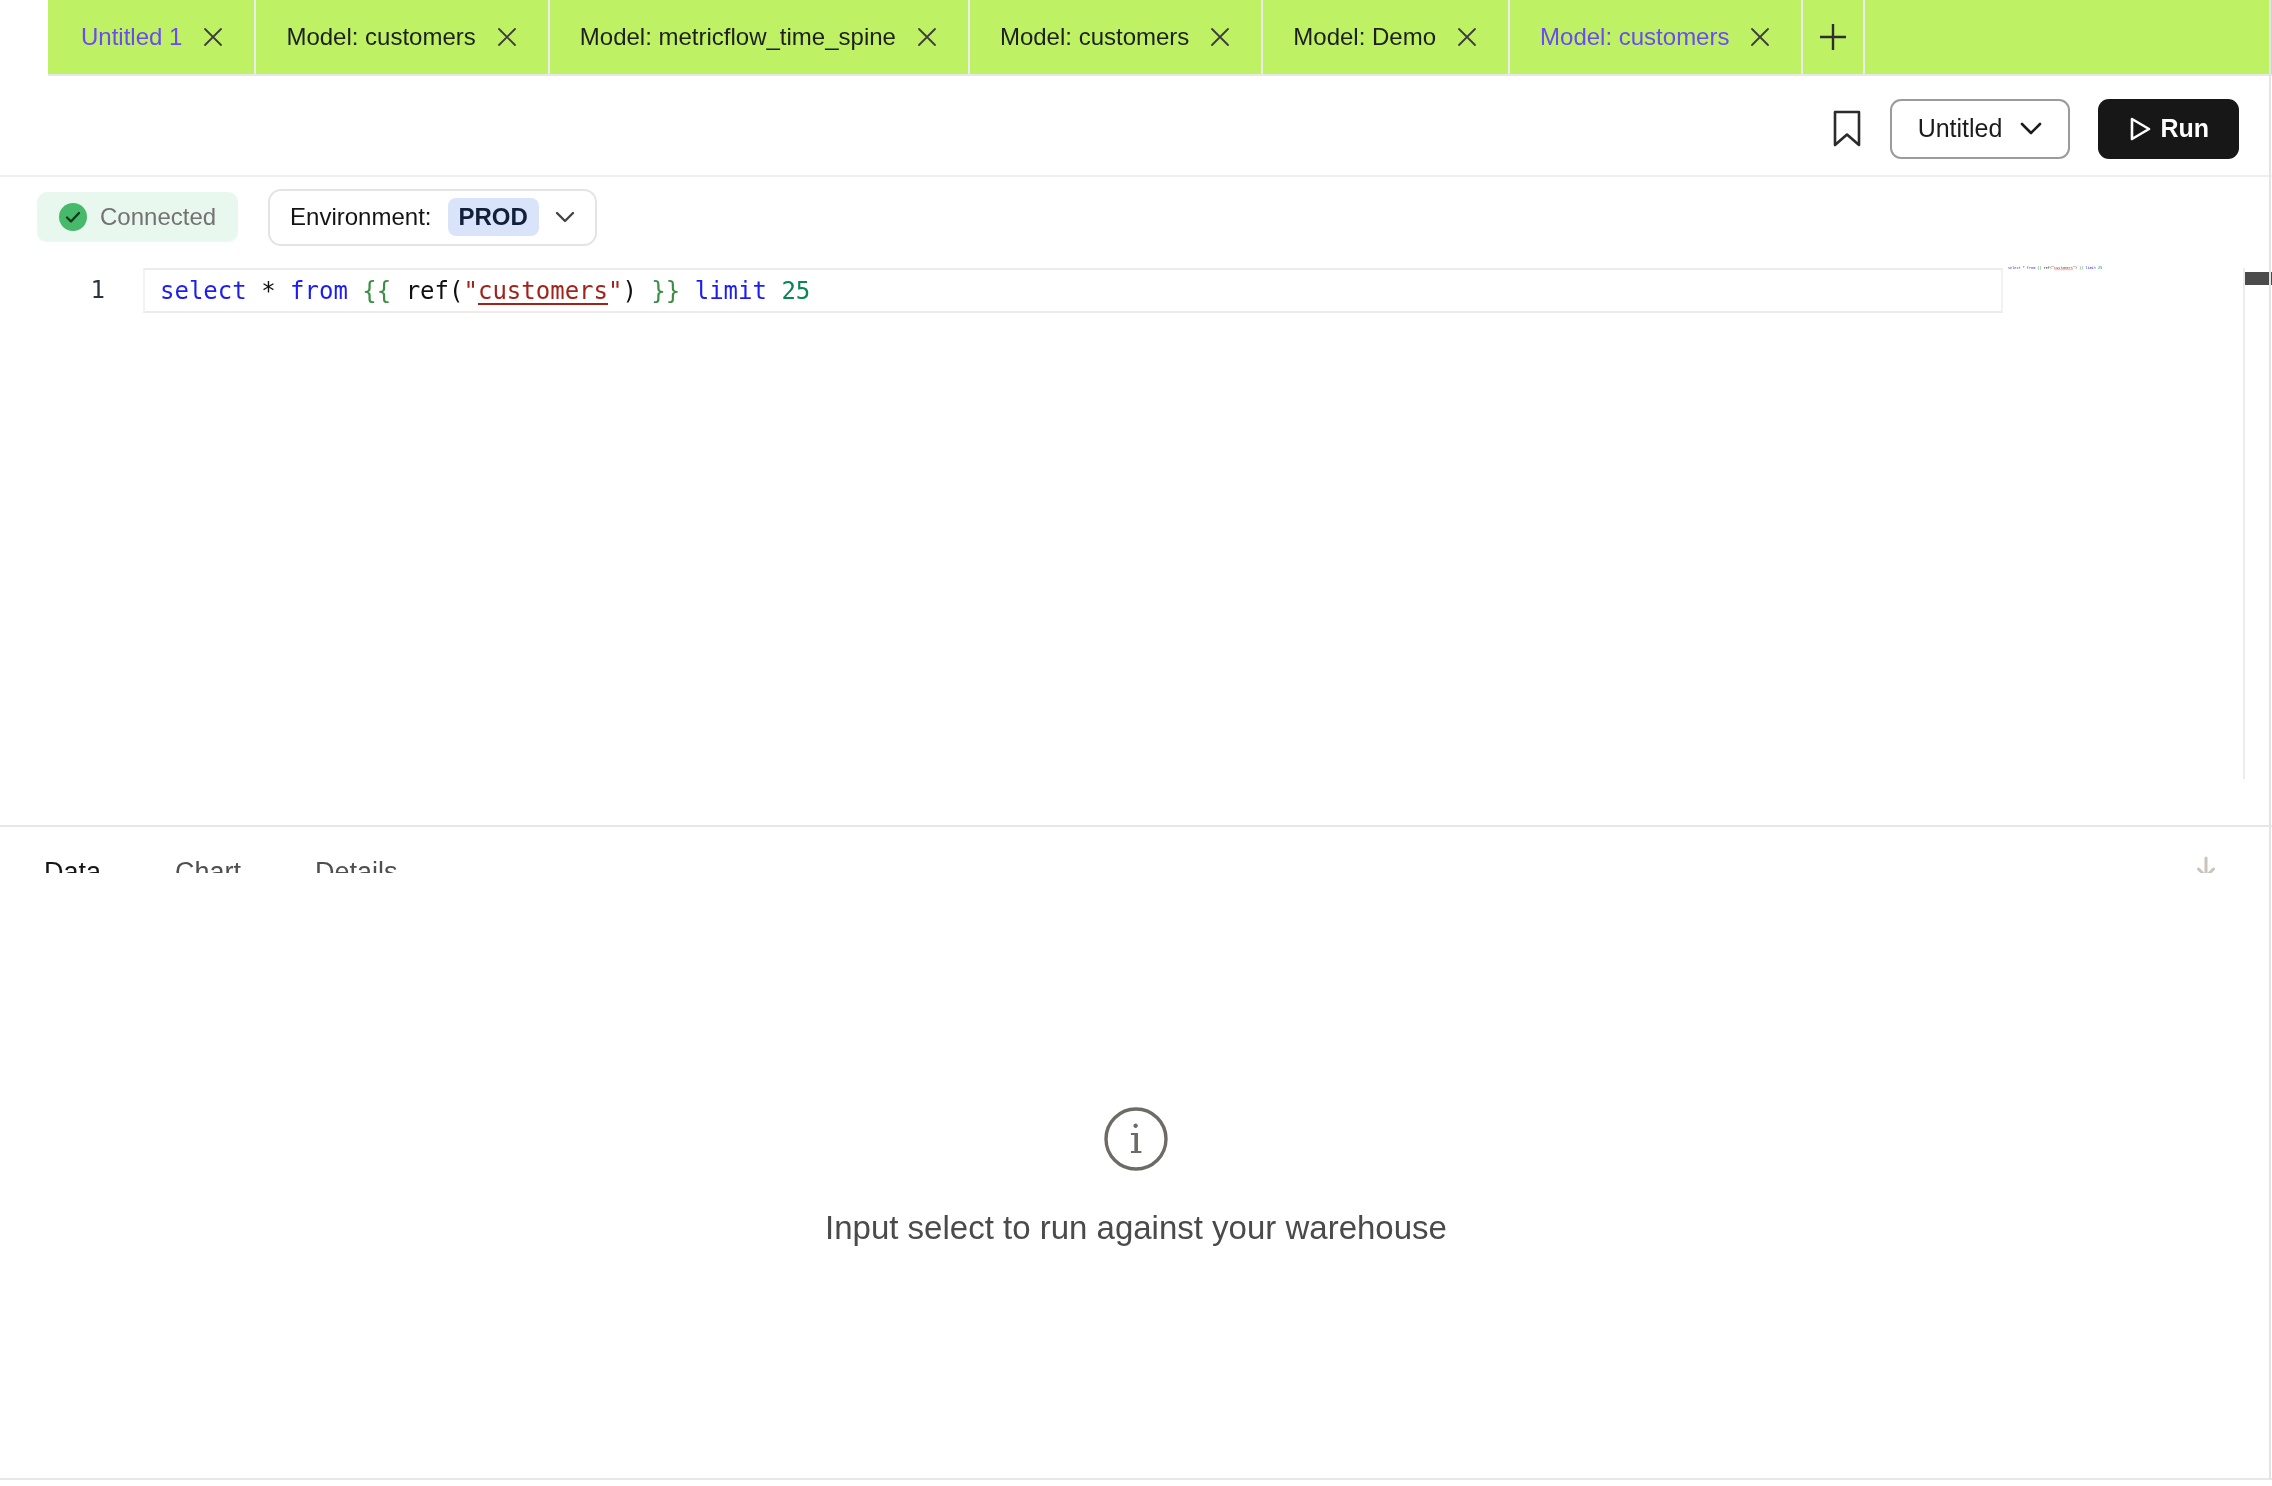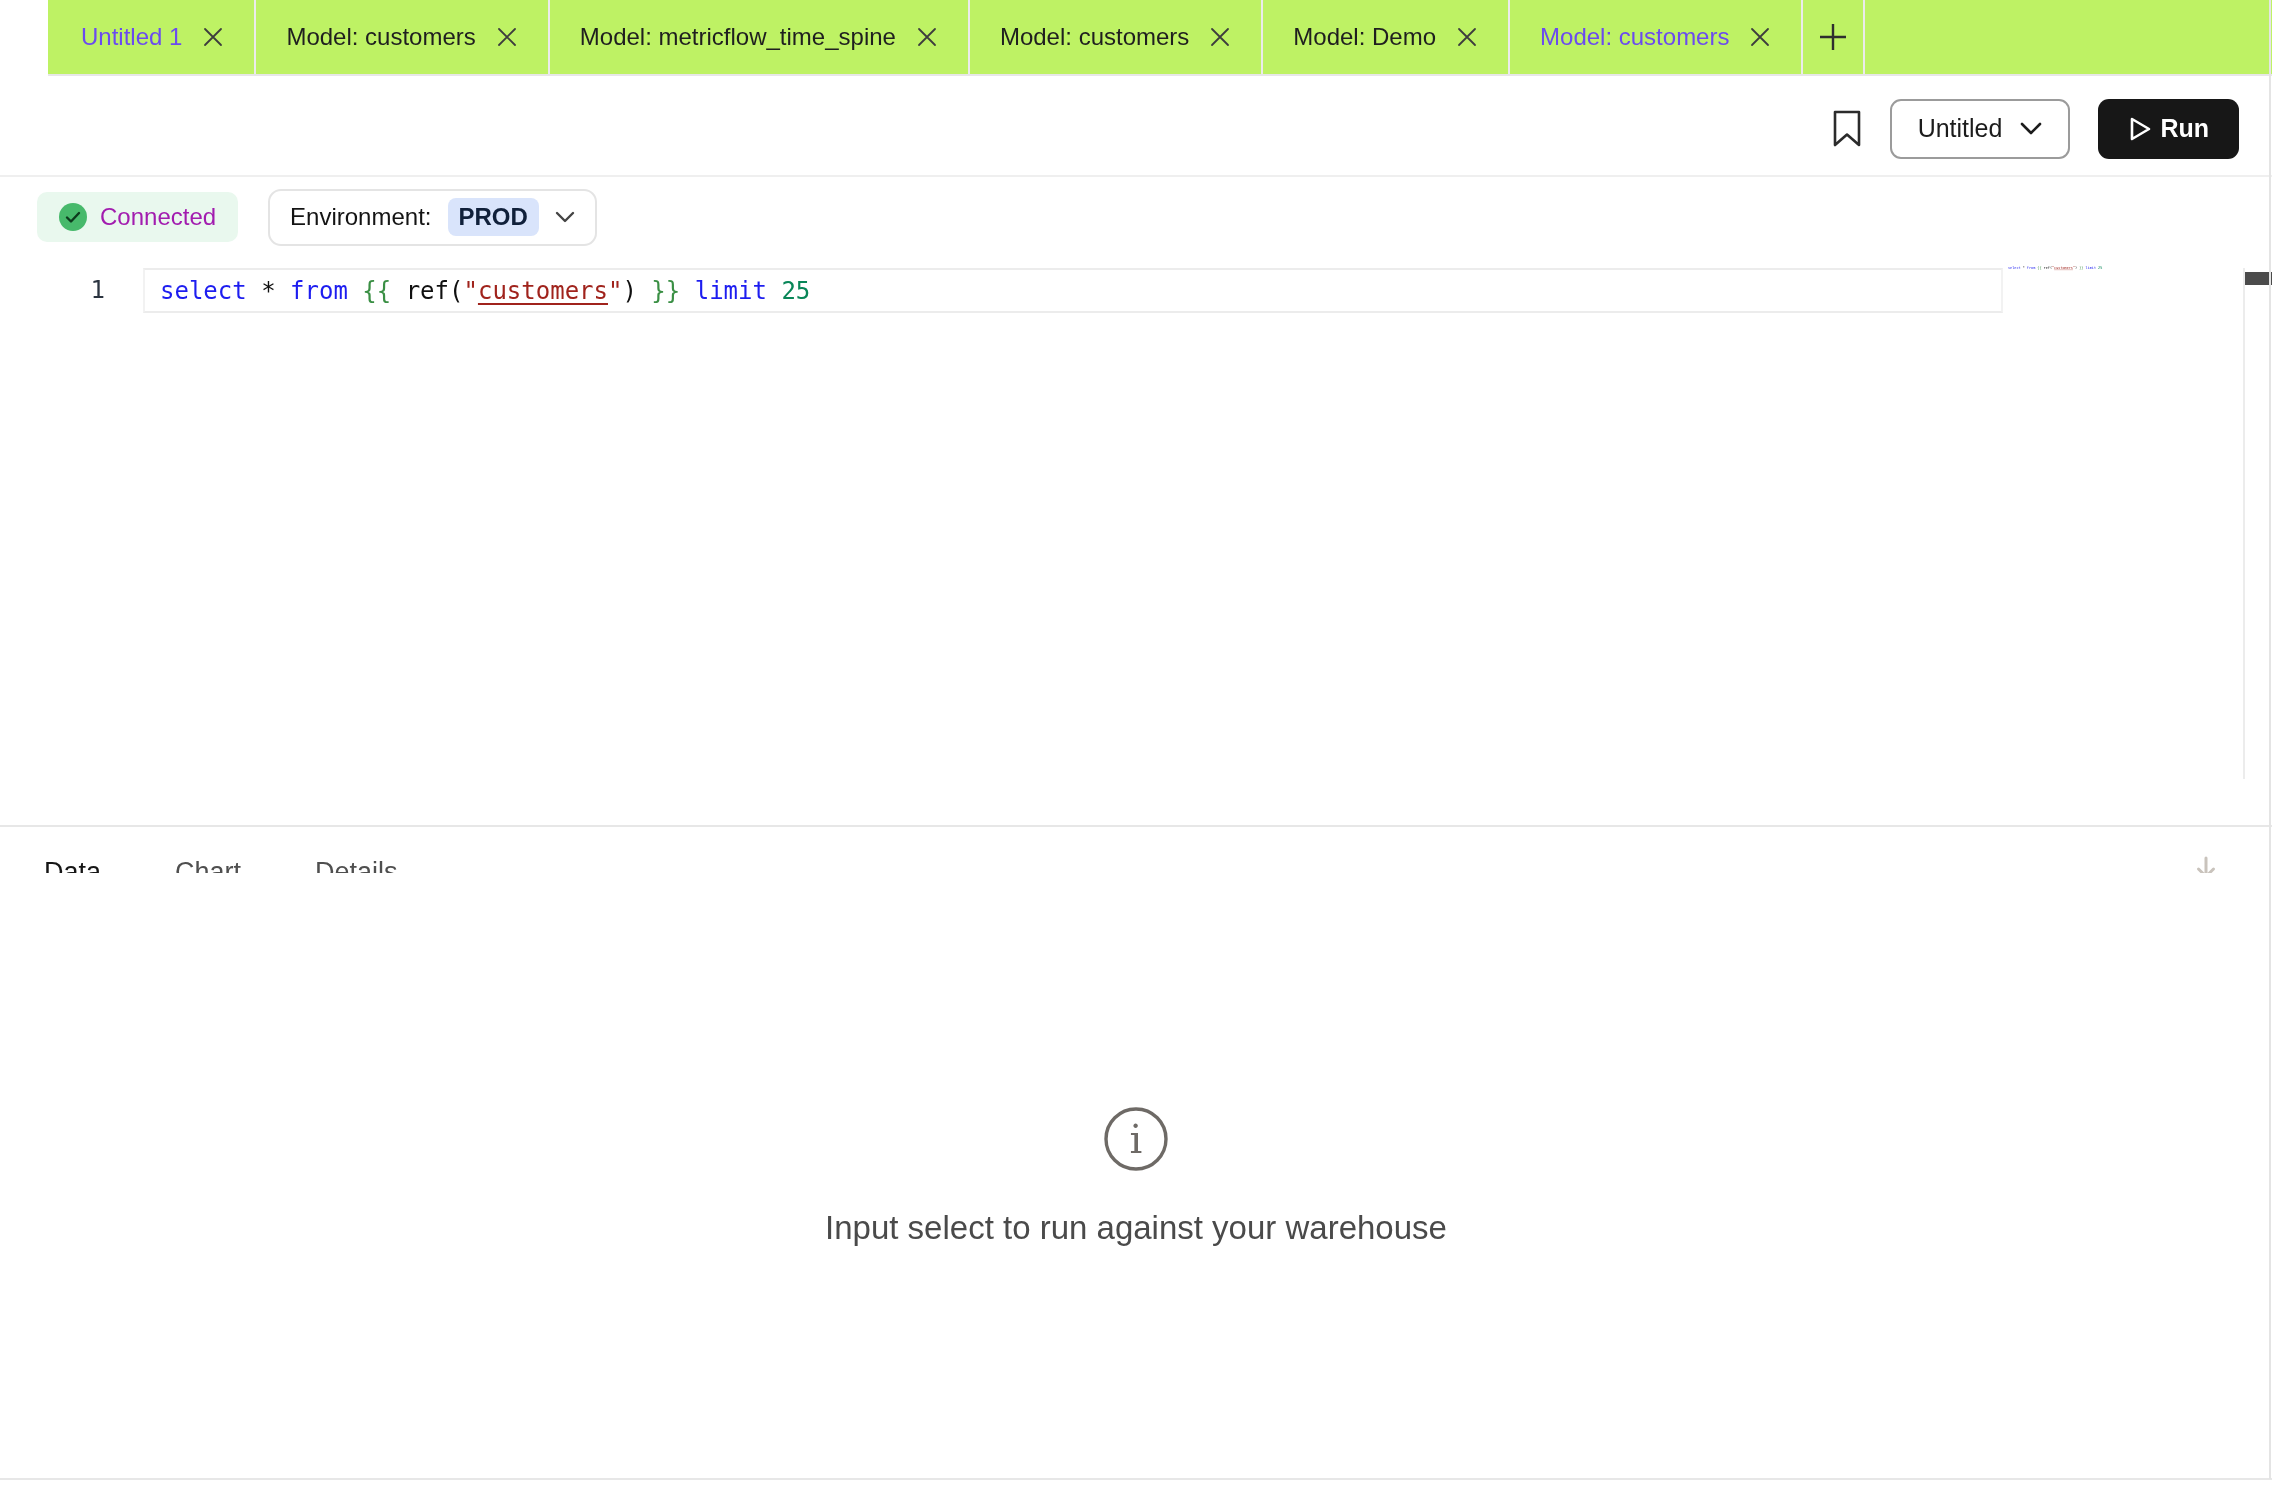--- a/index.html
+++ b/index.html
@@ -49,21 +49,21 @@
   }
 
   
   .statusbar {
     position:absolute; top:179px; left:0; right:0; height:76px;
     display:flex; align-items:center; gap:30px; padding-left:37px; background:#fff;
   }
   .connected-badge {
     height:50px; border-radius:10px; background:#e9f8ee;
     display:flex; align-items:center; gap:13px; padding:0 22px;
-    font-size:24px; color:#a21caf;
+    font-size:24px; color:#737373;
   }
   .check-circle {
     width:28px; height:28px; border-radius:50%; background:#47b96b;
     display:flex; align-items:center; justify-content:center;
   }
   .env-pill {
     height:57px; border-radius:13px; border:2px solid #e4e4e4; background:#fff;
     display:flex; align-items:center; gap:16px; padding:0 20px; cursor:pointer;
     font-family:"Liberation Sans", sans-serif; font-size:24px; color:#141414;
   }

